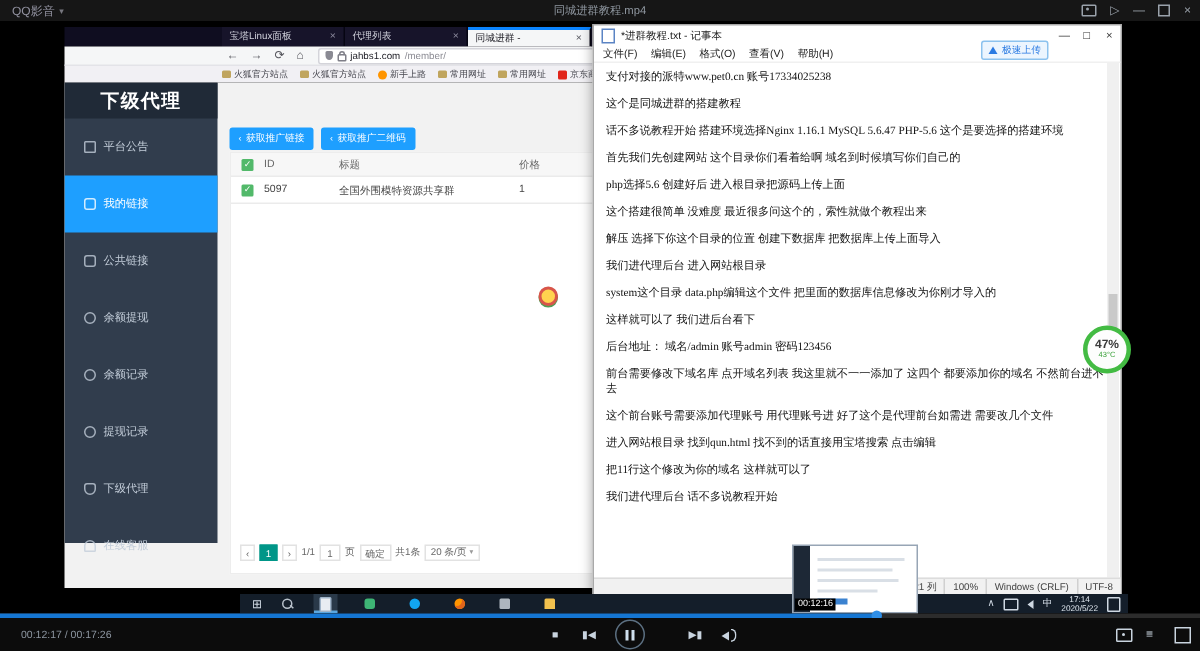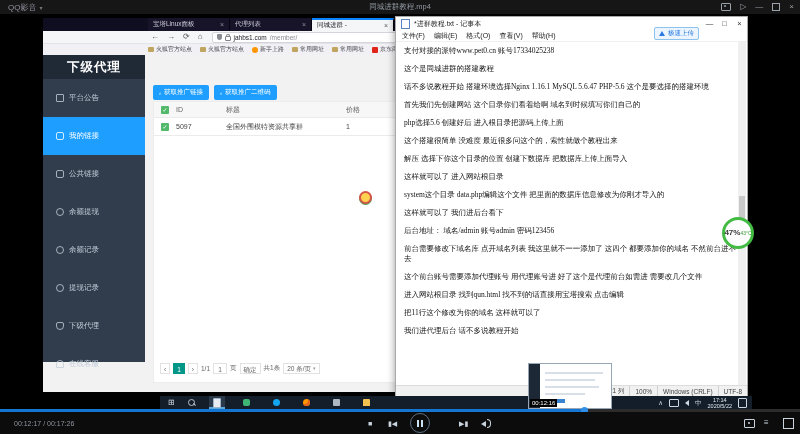--- a/index.html
+++ b/index.html
@@ -88,21 +88,21 @@
   .np-body{position:absolute;left:0;right:9px;top:25px;bottom:12px;padding:4px 2px 0 8px;overflow:hidden;font-size:7.5px;line-height:10px;color:#131313;font-family:Liberation Serif, serif;}
   .np-body p{margin:0 0 8px 0;}
   .np-body p.gap{margin-top:7px;}
   .np-scroll{position:absolute;right:1px;top:25px;bottom:12px;width:8px;background:#f0f0f0;}
   .np-scroll .np-thumb{position:absolute;left:1px;top:45%;width:6px;height:46px;background:#c9c9c9;}
   .np-status{position:absolute;left:0;right:0;bottom:0;height:11px;background:#f1f1f1;border-top:1px solid #dcdcdc;display:flex;align-items:center;font-size:6.5px;color:#444;}
   .np-status .sp{flex:1;}
   .np-status .seg{border-left:1px solid #d0d0d0;padding:0 5px;height:100%;display:flex;align-items:center;white-space:nowrap;}
 
   
-  .ball{position:absolute;left:722px;top:203px;width:32px;height:32px;border-radius:50%;background:#fdfdfd;border:3px solid #43bb43;box-sizing:border-box;display:flex;flex-direction:row;align-items:center;justify-content:center;z-index:30;}
+  .ball{position:absolute;left:722px;top:203px;width:32px;height:32px;border-radius:50%;background:#fdfdfd;border:3px solid #43bb43;box-sizing:border-box;display:flex;flex-direction:column;align-items:center;justify-content:center;z-index:30;}
   .ball-pct{font-size:8px;font-weight:bold;color:#3a3a3a;line-height:8px;}
   .ball-temp{font-size:5px;color:#3da23d;line-height:6px;}
 
   .taskbar{position:absolute;left:160px;top:382px;width:592px;height:13px;background:#141e2a;display:flex;align-items:center;z-index:15;}
   .tb-start{margin-left:8px;color:#cfd8e2;font-size:8px;line-height:8px;}
   .tb-search{margin-left:13px;width:5px;height:5px;border:1px solid #b9c2cc;border-radius:50%;position:relative;}
   .tb-search::after{content:"";position:absolute;left:4px;top:4px;width:3px;height:1px;background:#b9c2cc;transform:rotate(45deg);}
   .tb-app{width:16px;height:13px;display:flex;align-items:center;justify-content:center;flex:none;}
   .tb-app.active{background:#2a3949;box-shadow:inset 0 -2px 0 #5aa7e0;}
   .ap{width:7px;height:7px;border-radius:1px;}
@@ -365,21 +365,21 @@
       </div>
       <div class="np-body">
 
       <p>支付对接的派特www.pet0.cn 账号17334025238</p>
           <p class="gap">这个是同城进群的搭建教程</p>
           <p class="gap">话不多说教程开始 搭建环境选择Nginx 1.16.1  MySQL 5.6.47  PHP-5.6 这个是要选择的搭建环境</p>
           <p class="gap">首先我们先创建网站 这个目录你们看着给啊 域名到时候填写你们自己的</p>
           <p class="gap">php选择5.6 创建好后 进入根目录把源码上传上面</p>
           <p>这个搭建很简单 没难度 最近很多问这个的，索性就做个教程出来</p>
           <p>解压 选择下你这个目录的位置 创建下数据库 把数据库上传上面导入</p>
-          <p>这样就可以了 进入网站根目录</p>
+          <p>我们进代理后台 进入网站根目录</p>
           <p>system这个目录 data.php编辑这个文件 把里面的数据库信息修改为你刚才导入的</p>
           <p>这样就可以了 我们进后台看下</p>
           <p>后台地址： 域名/admin 账号admin 密码123456</p>
           <p>前台需要修改下域名库 点开域名列表 我这里就不一一添加了 这四个 都要添加你的域名 不然前台进不去</p>
           <p>这个前台账号需要添加代理账号 用代理账号进 好了这个是代理前台如需进 需要改几个文件</p>
           <p>进入网站根目录 找到qun.html 找不到的话直接用宝塔搜索 点击编辑</p>
           <p>把11行这个修改为你的域名 这样就可以了</p>
           <p>我们进代理后台 话不多说教程开始</p>
         </div>
       <div class="np-scroll">

